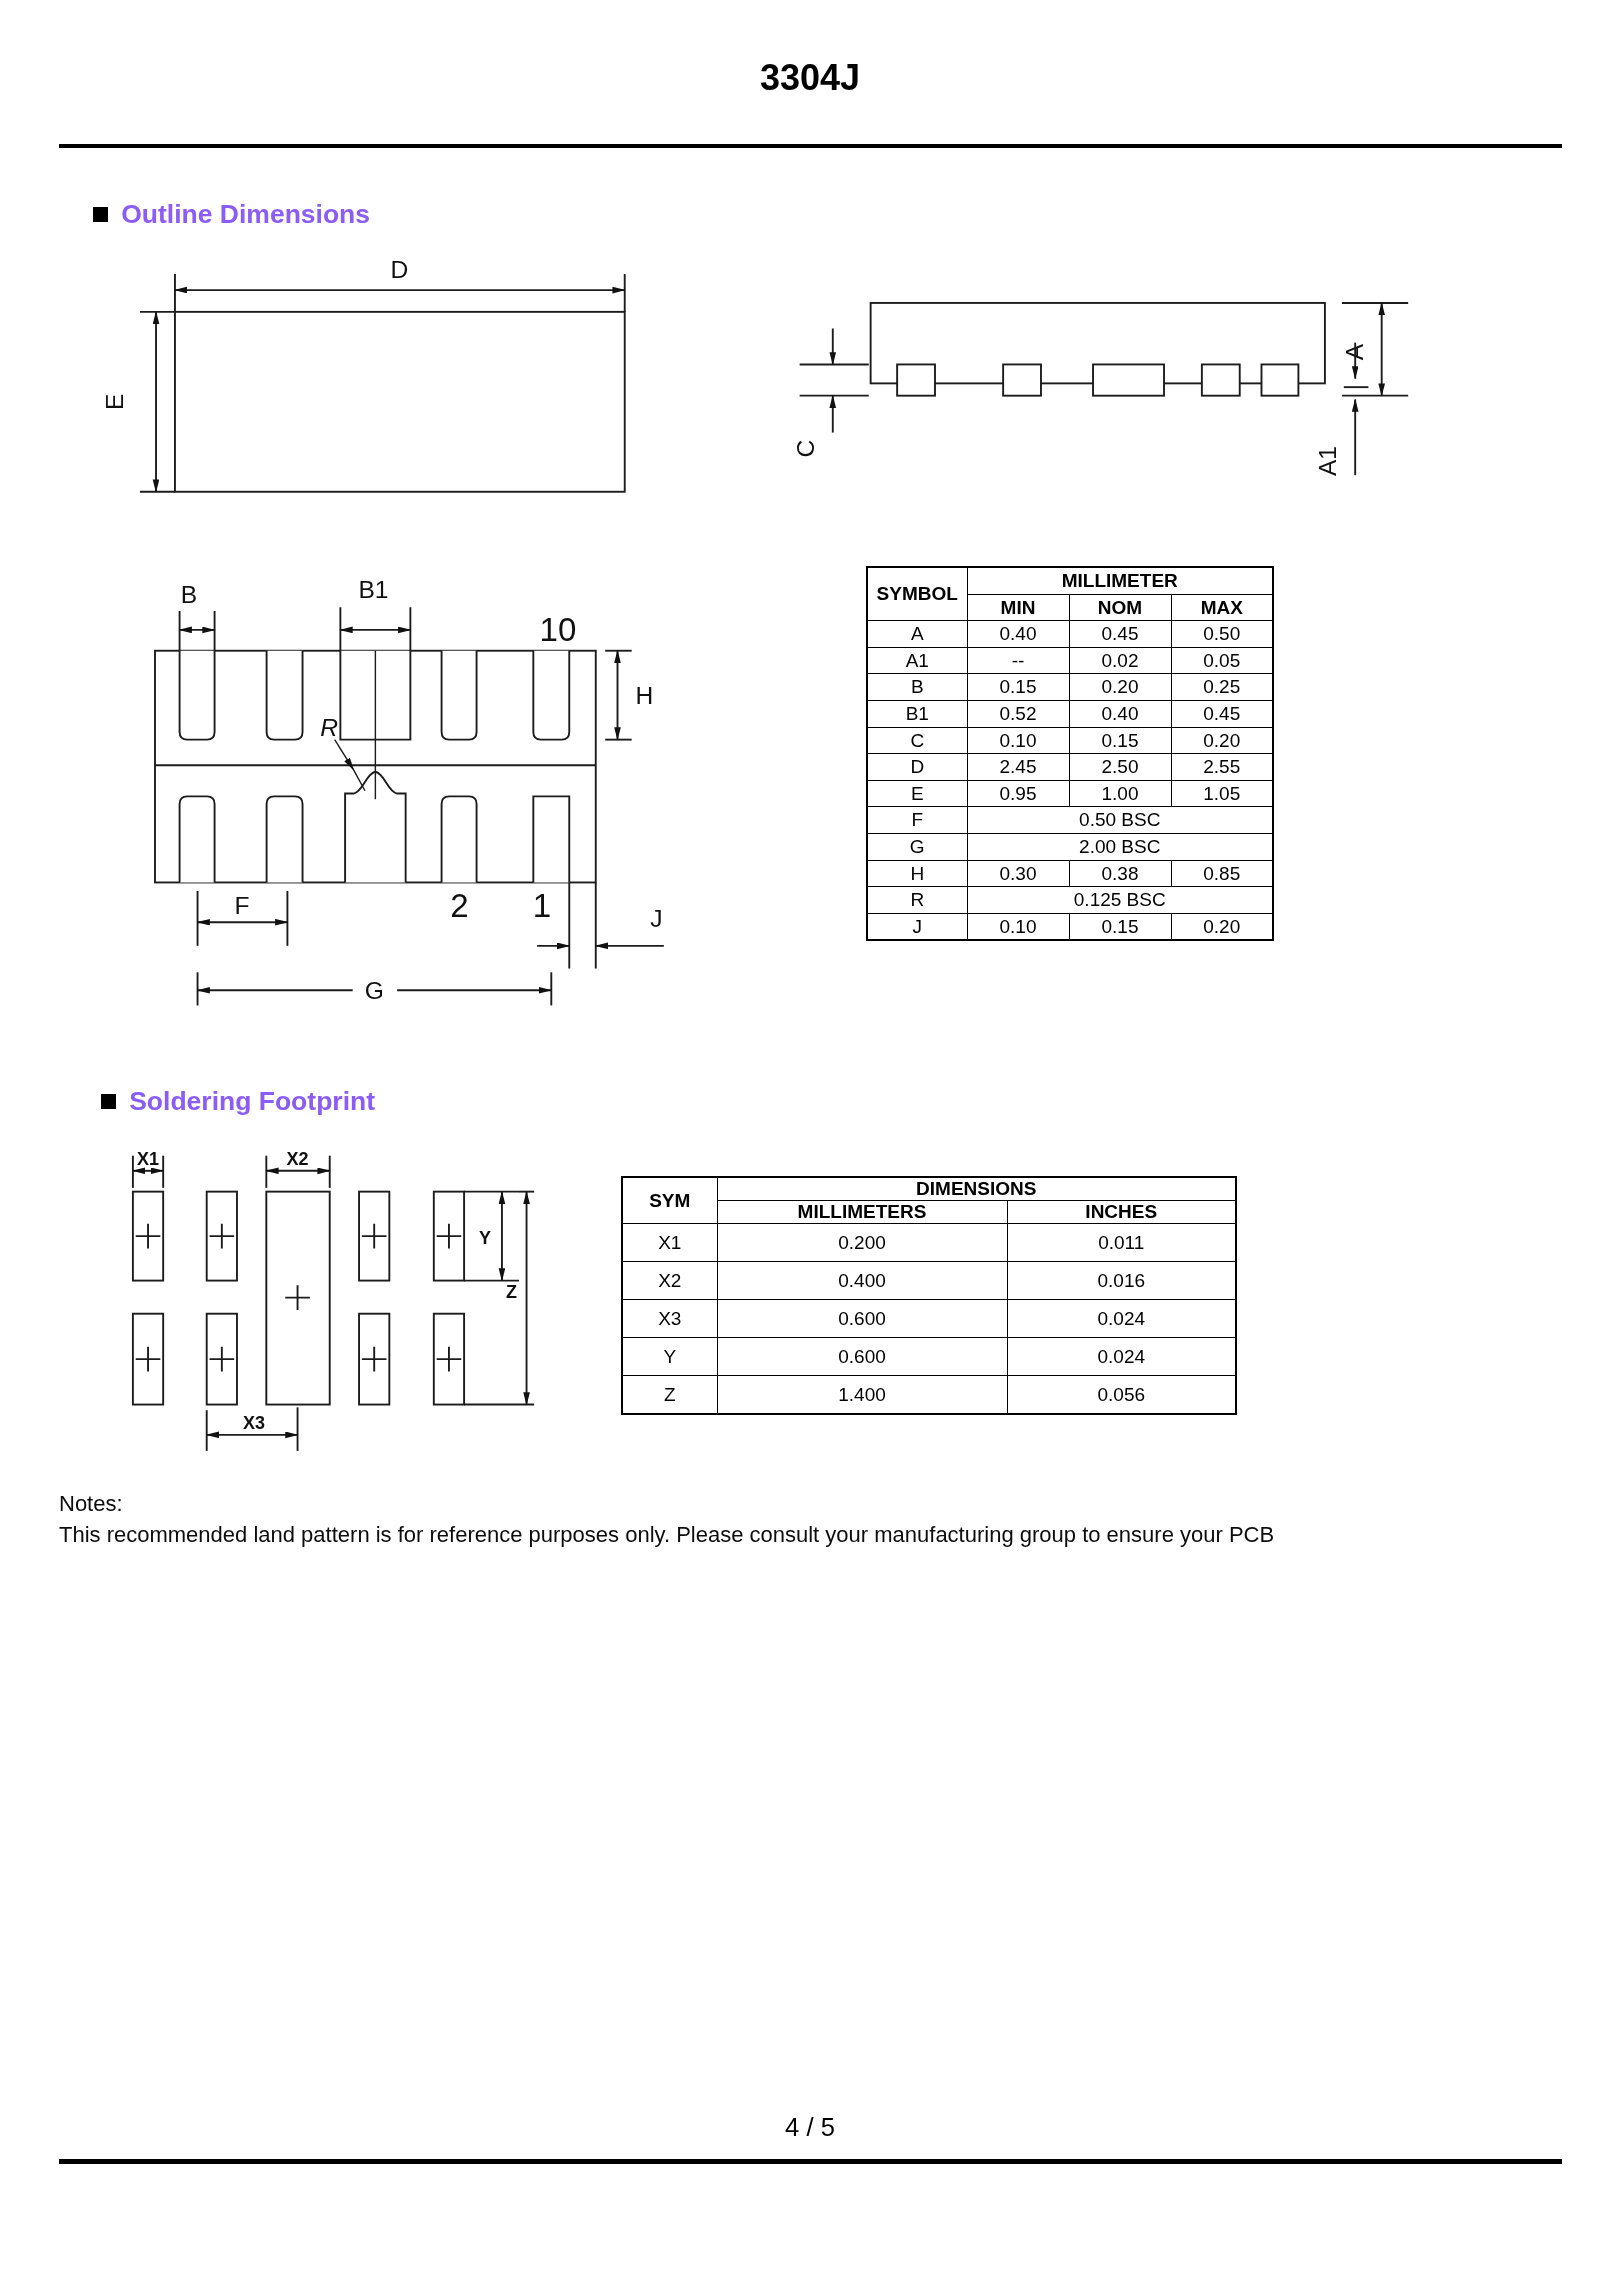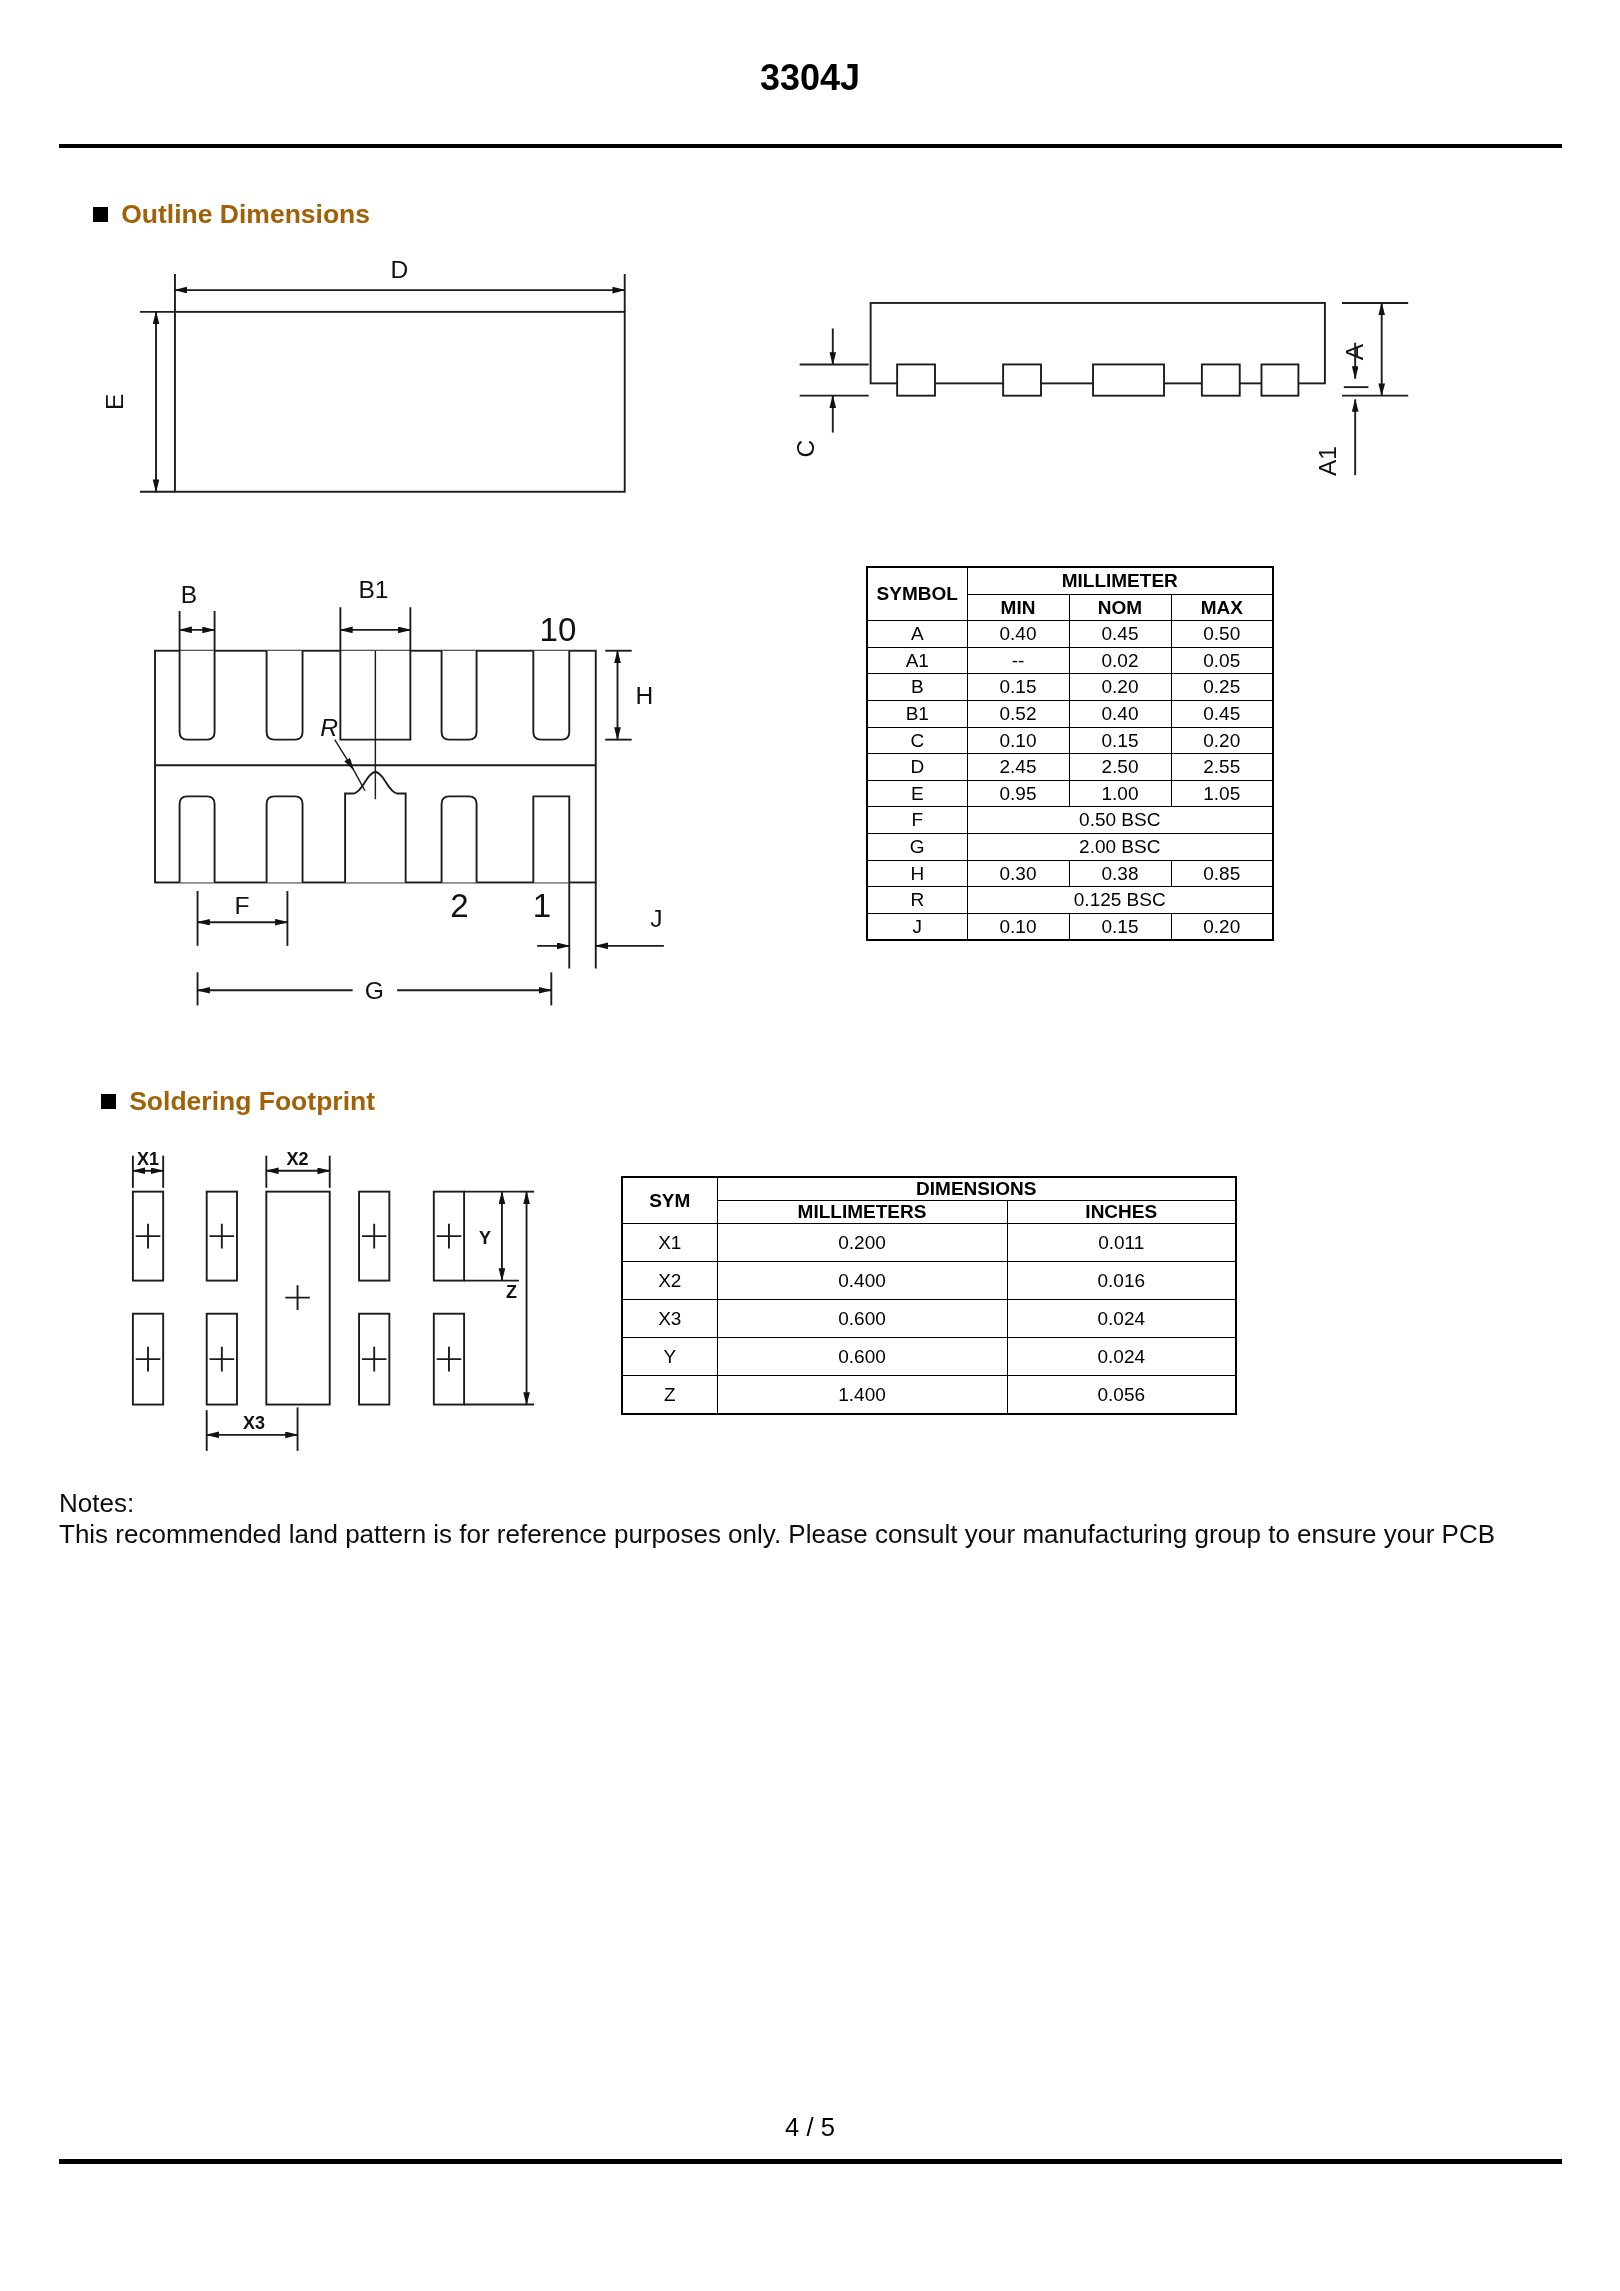--- a/index.html
+++ b/index.html
@@ -4,40 +4,40 @@
 <style>
   html,body{margin:0;padding:0;}
   body{
     width:1620px;height:2291px;position:relative;background:#ffffff;
     font-family:"Liberation Sans", sans-serif;color:#111;
   }
   .abs{position:absolute;}
   .page-title{top:57px;left:0;width:100%;text-align:center;font-size:36px;font-weight:bold;color:#000;}
   .rule-top{left:59px;width:1503px;top:144px;height:3.8px;background:#000;}
   .rule-bottom{left:59px;width:1503px;top:2159px;height:4.7px;background:#000;}
-  .section-heading{font-size:26.5px;font-weight:bold;color:#a16207;display:flex;align-items:center;}
+  .section-heading{font-size:26.5px;font-weight:bold;color:#8b5cf6;display:flex;align-items:center;}
   .section-heading .sq{width:15px;height:15px;background:#000;display:inline-block;margin-right:13.2px;}
   #heading-outline{left:93px;top:199px;}
   #heading-soldering{left:93px;top:1086px;margin-left:8px;}
   svg text{font-family:"Liberation Sans",sans-serif;fill:#111;}
   svg .dim{font-size:26px;}
   svg .pin{font-size:35px;}
   svg .fpl{font-size:19px;font-weight:bold;}
   svg line,svg path.ln,svg rect.ln{stroke:#1c1c1c;stroke-width:2;fill:none;}
   svg path.slot{stroke:#1c1c1c;stroke-width:2;fill:#ffffff;}
   svg rect.pad{stroke:#1c1c1c;stroke-width:2;fill:#ffffff;}
   svg line.thin{stroke-width:1.5;}
   table{border-collapse:collapse;border:2.8px solid #000;table-layout:fixed;background:#fff;}
   th,td{border:1.9px solid #000;text-align:center;padding:0;font-size:19px;color:#000;overflow:hidden;}
   th{font-weight:bold;}
   #mm-table-wrap{left:866px;top:566px;width:429px;}
   #mm-table-wrap th,#mm-table-wrap td{height:25.6px;line-height:25.6px;font-size:19px;}
   #fp-table-wrap{left:621px;top:1176px;width:662px;}
   #fp-table-wrap tbody td{height:37px;line-height:37px;}
-  #notes{left:59px;top:1488px;width:1476px;font-size:26px;line-height:31px;color:#0d0d0d;}
+  #notes{left:59px;top:1488px;width:1476px;font-size:22px;line-height:31px;color:#0d0d0d;}
   #page-footer{top:2113px;left:0;width:100%;text-align:center;font-size:25.6px;color:#000;}
 </style>
 </head>
 <body>
 
 <svg width="0" height="0" style="position:absolute" aria-hidden="true">
   <defs>
     <marker id="ae" markerWidth="14" markerHeight="8" refX="13" refY="3.5" orient="auto" markerUnits="userSpaceOnUse">
       <path d="M0,0 L14,3.5 L0,7 z" fill="#111"></path>
     </marker>

